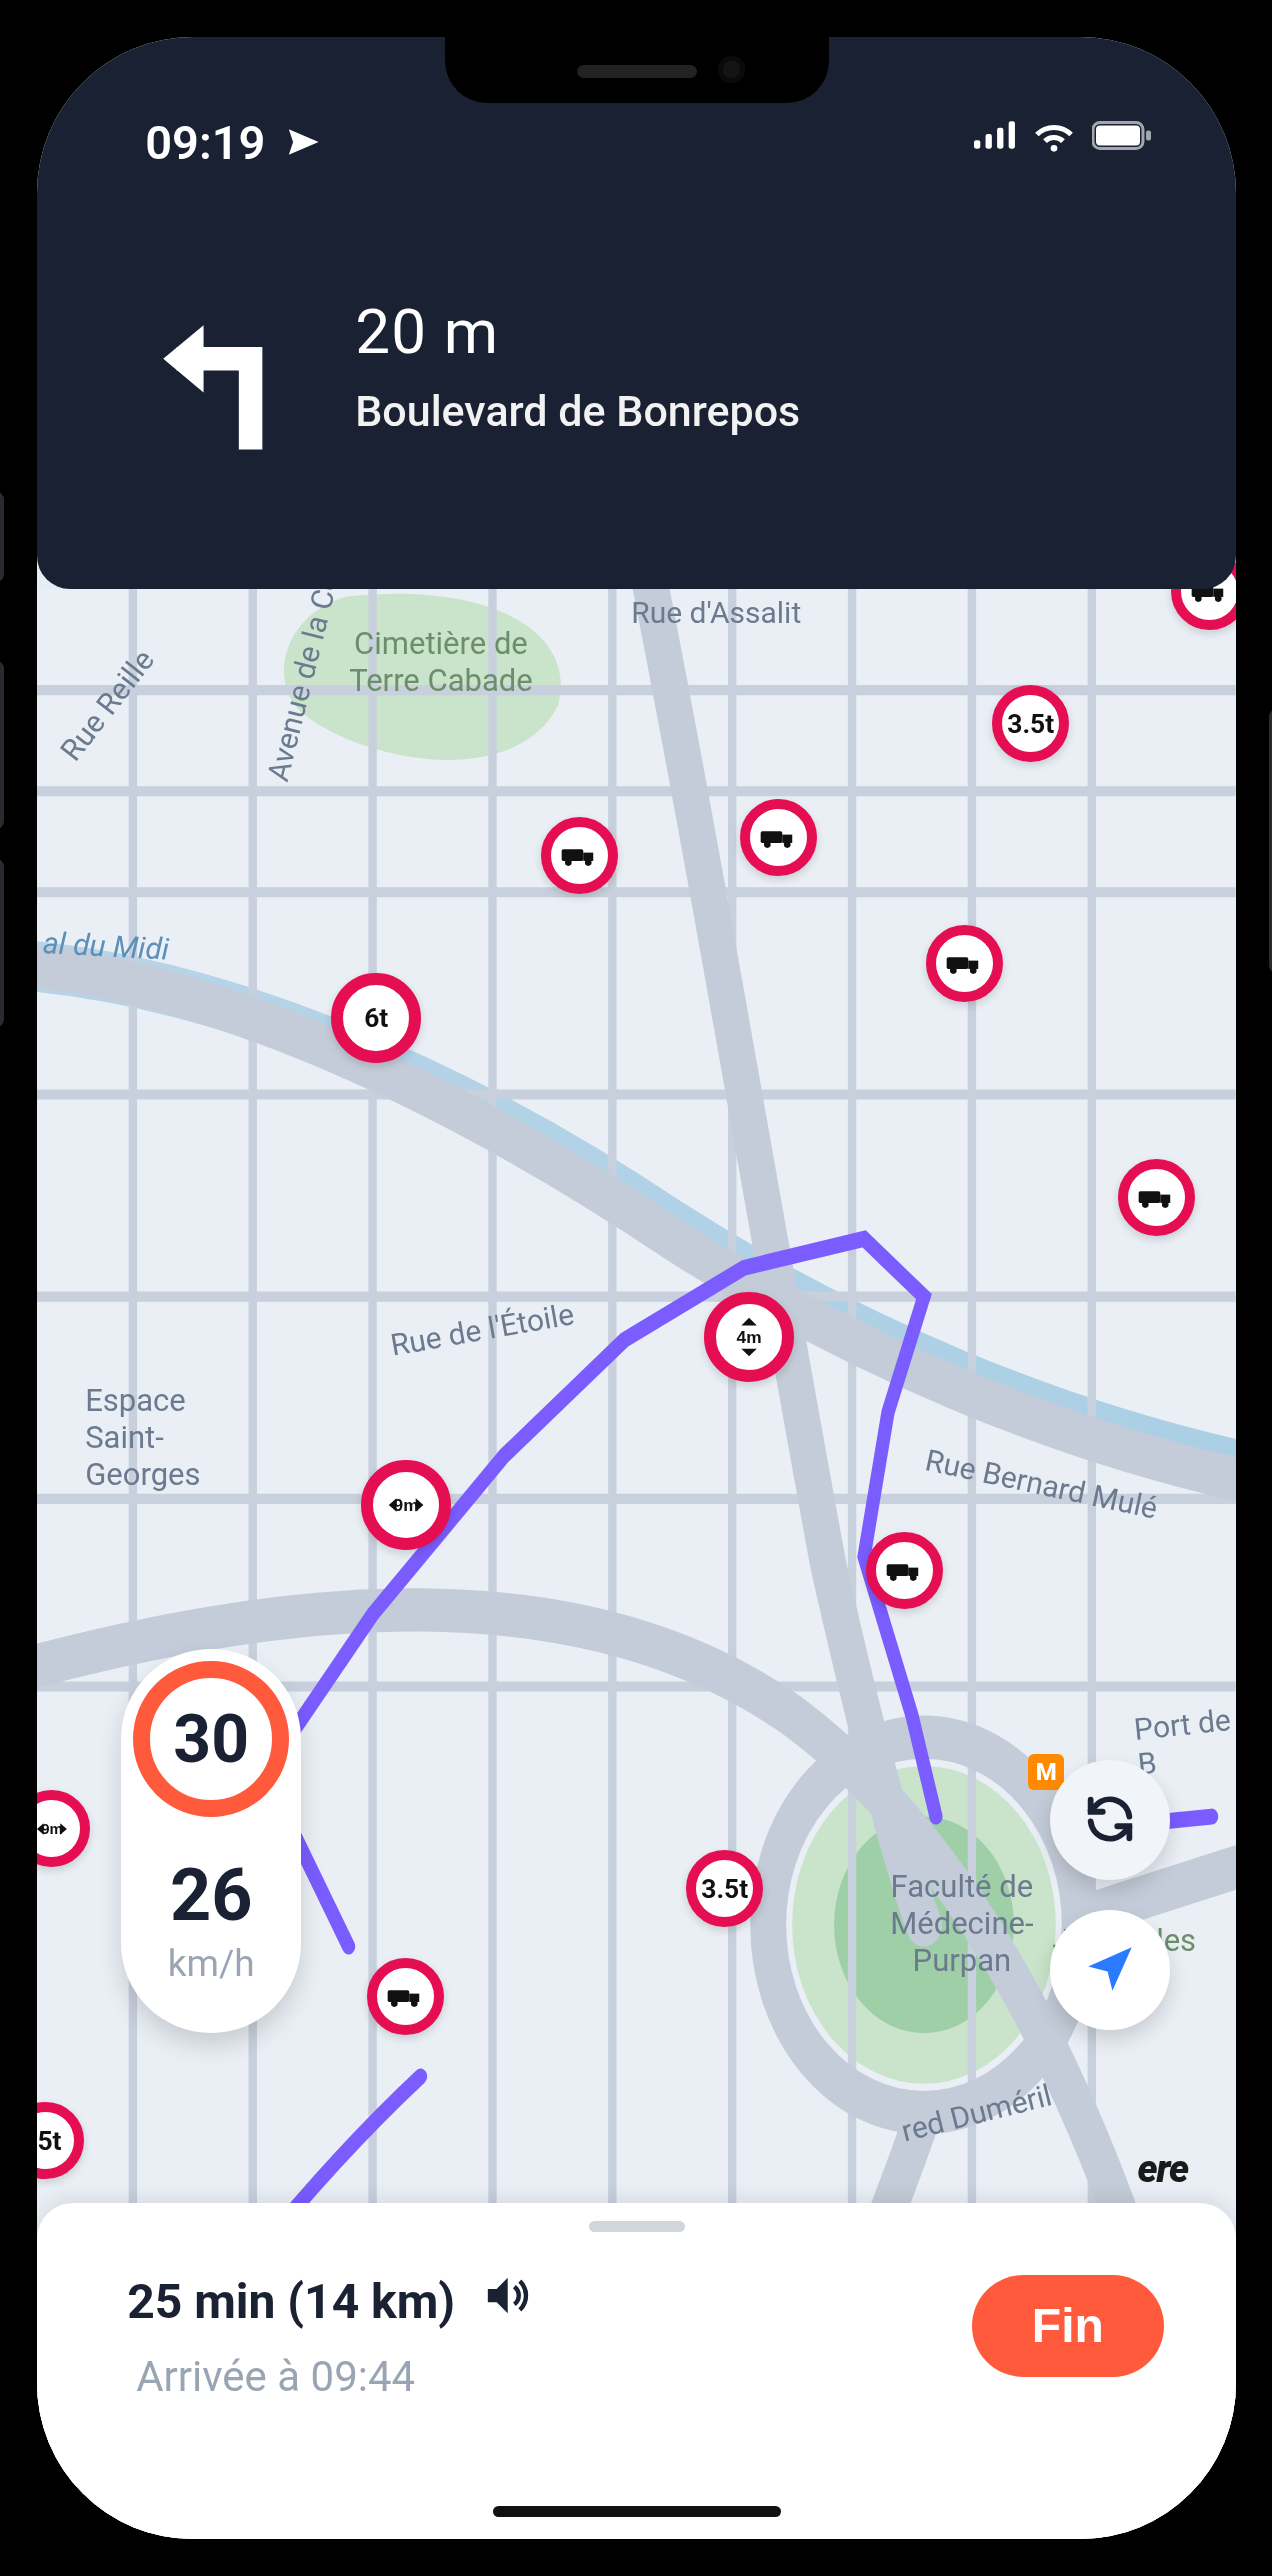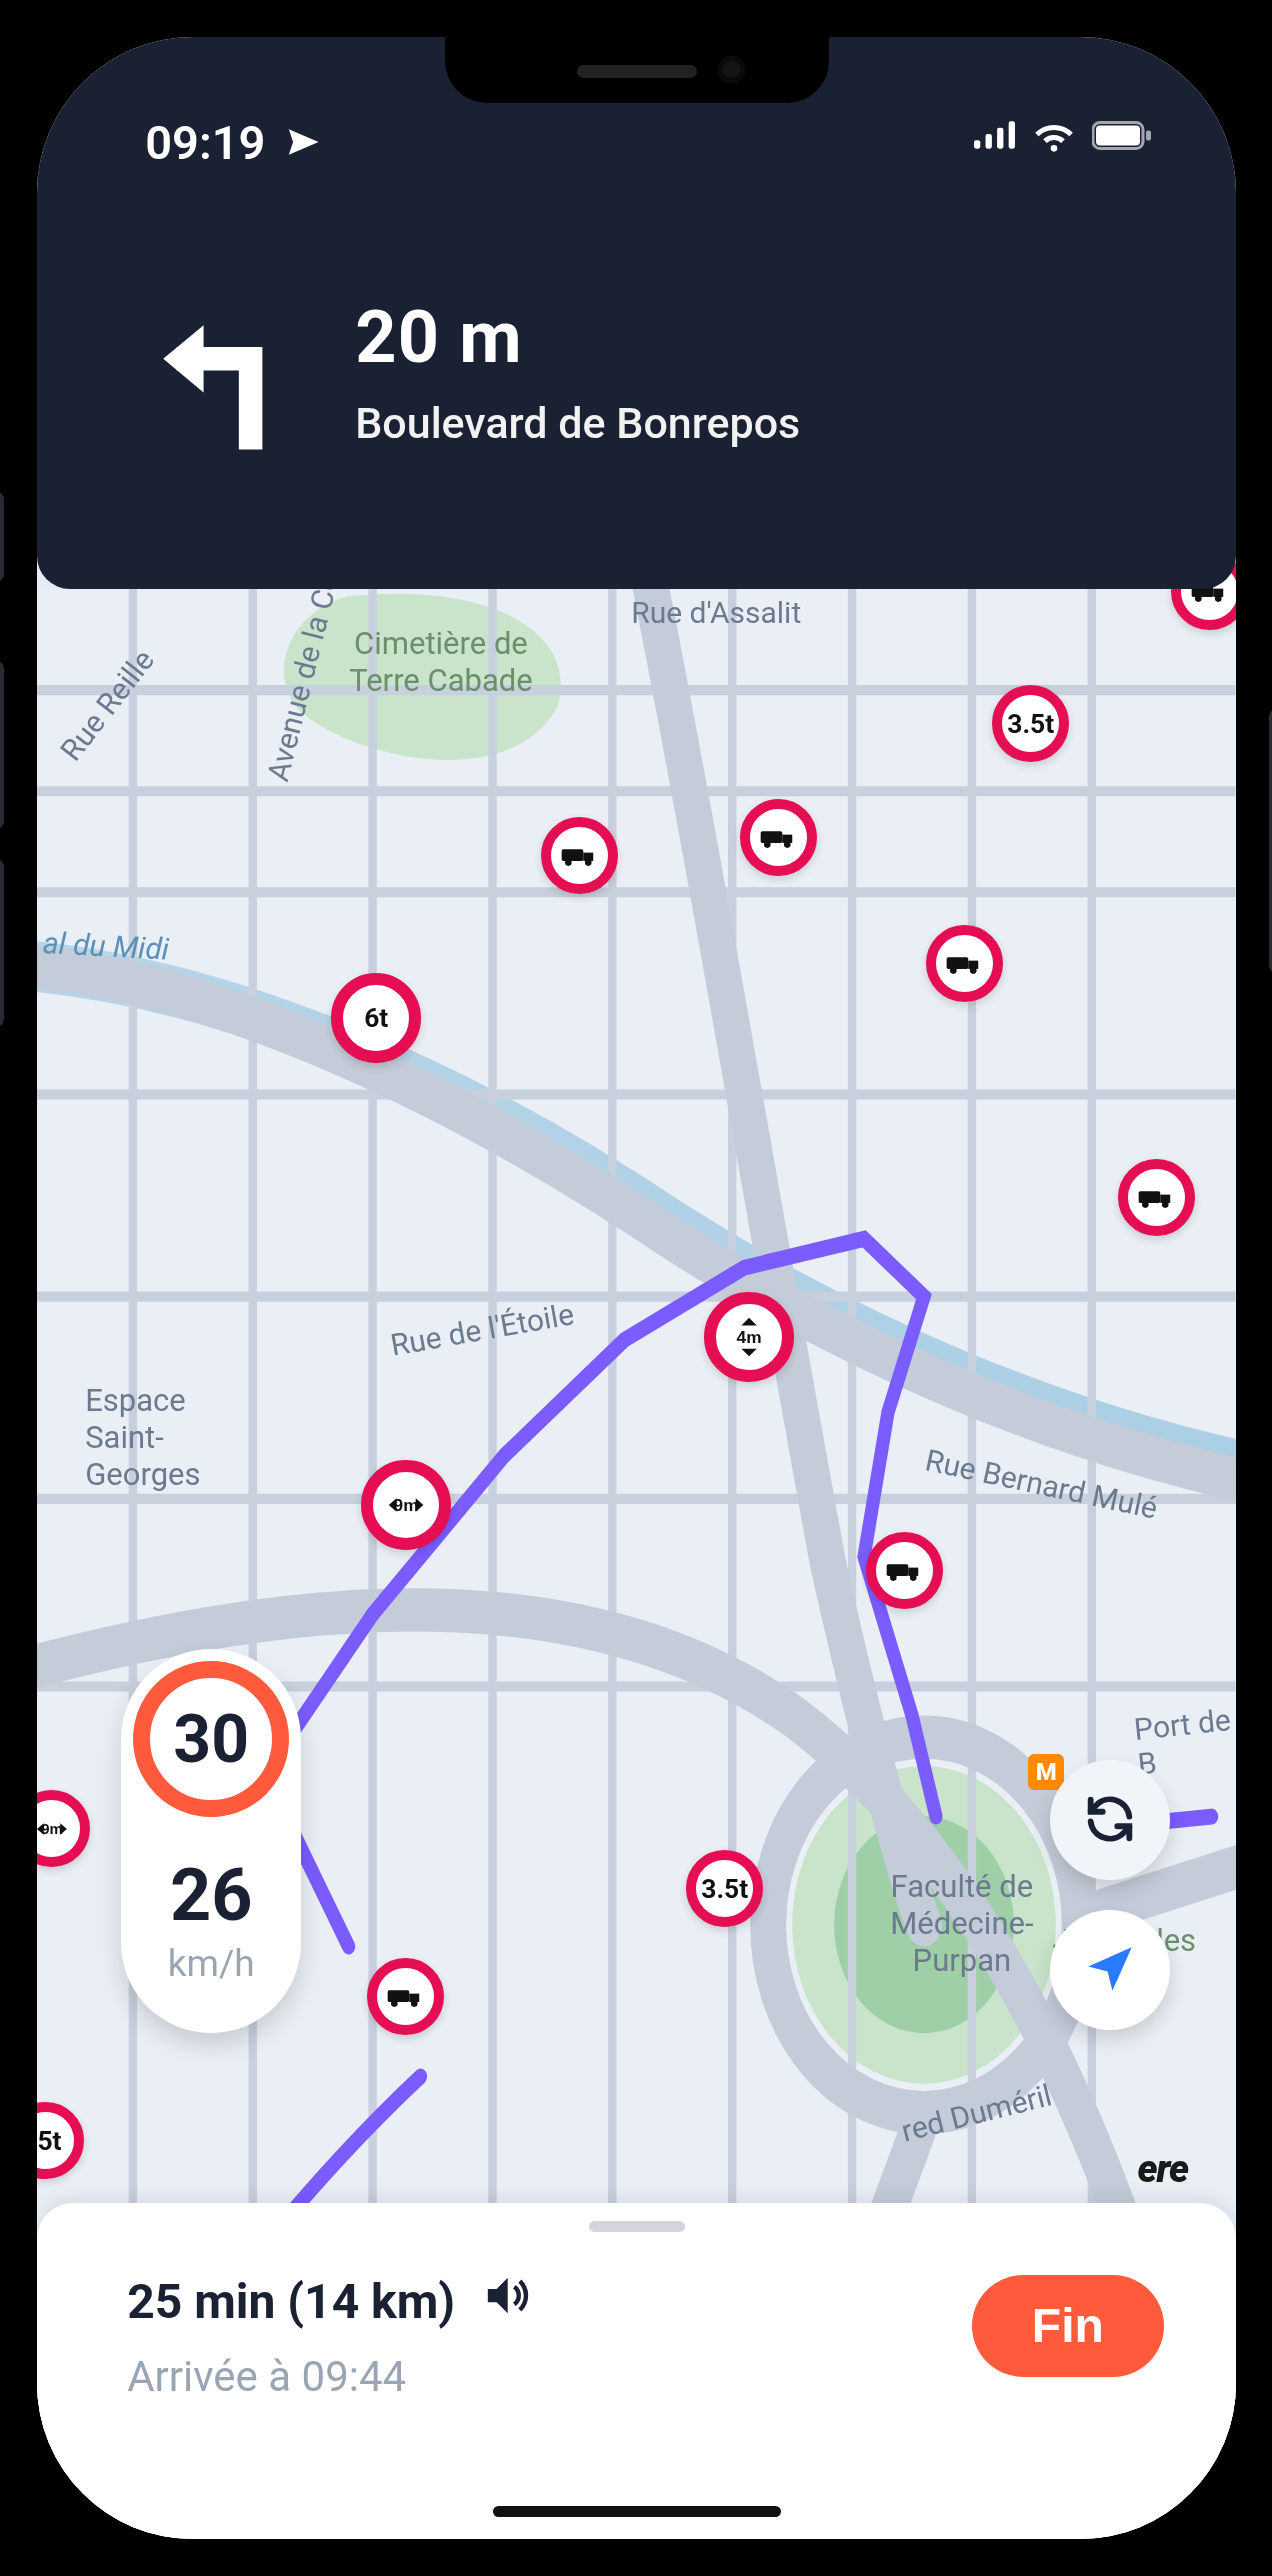--- a/index.html
+++ b/index.html
@@ -37,21 +37,21 @@
   .notch {
     position:absolute; left:50%; top:0; transform:translateX(-50%);
     width:384px; height:66px; background:#000; border-bottom-left-radius:42px; border-bottom-right-radius:42px;
     z-index:300;
   }
   .notch .speaker { position:absolute; left:50%; top:28px; transform:translateX(-50%); width:120px; height:13.2px; border-radius:12px; background:#222; }
   .notch .cam { position:absolute; right:84px; top:19px; width:26.4px; height:26.4px; border-radius:50%; background:#141414; box-shadow:inset 0 0 0 4.8px #0a0a0a; }
 
   .instruction { position:absolute; left:96px; top:258px; display:flex; align-items:flex-start; gap:54px; }
   .turn-icon svg { width:168px; height:168px; }
-  .instr-text .dist { font-size:72px; font-weight:700; letter-spacing:1.2px; }
+  .instr-text .dist { font-size:62px; font-weight:400; letter-spacing:1.2px; }
   .instr-text .road { font-size:43px; font-weight:500; margin-top:18px; color:#f2f2f2; }
 
   
   .map {
     position:absolute; left:0; right:0; top:552px; bottom:0; background:#e9eef5;
   }
   .map svg.roads { position:absolute; left:0; top:0; width:100%; height:100%; }
 
   .sign {
     position:absolute; width:77px; height:77px; border-radius:50%;
@@ -87,21 +87,21 @@
 
   
   .bottombar {
     position:absolute; left:0; right:0; bottom:0; height:336px; background:#fff;
     border-top-left-radius:36px; border-top-right-radius:36px; z-index:40;
     box-shadow: 0 -6px 18px rgba(0,0,0,.08);
   }
   .drag-handle { position:absolute; left:50%; top:18px; transform:translateX(-50%); width:96px; height:10.8px; border-radius:6px; background:#d2d6dc; }
   .bb-left { position:absolute; left:90px; top:66px; }
   .bb-title { font-size:48px; font-weight:700; color:#1a2133; display:flex; align-items:center; gap:24px; }
-  .bb-sub { font-size:42px; color:#9aa5b4; margin-top:18px; }
+  .bb-sub { font-size:42px; color:#9aa5b4; margin-top:18px;margin-left:9px; }
   .end-btn {
     position:absolute; right:72px; top:72px; min-width:192px; height:102px; border-radius:54px;
     background:#ff5a3c; color:#fff; font-size:48px; font-weight:700;
     display:flex; align-items:center; justify-content:center; border:none;
   }
   .home-indicator { position:absolute; left:50%; bottom:21.6px; transform:translateX(-50%); width:288px; height:10.8px; border-radius:6px; background:#111; }
 
   .road-text { position:absolute; font-size:30px; color:#6b7a8f; transform-origin:left center; }
   .road-text.it { font-style:italic; }
 

